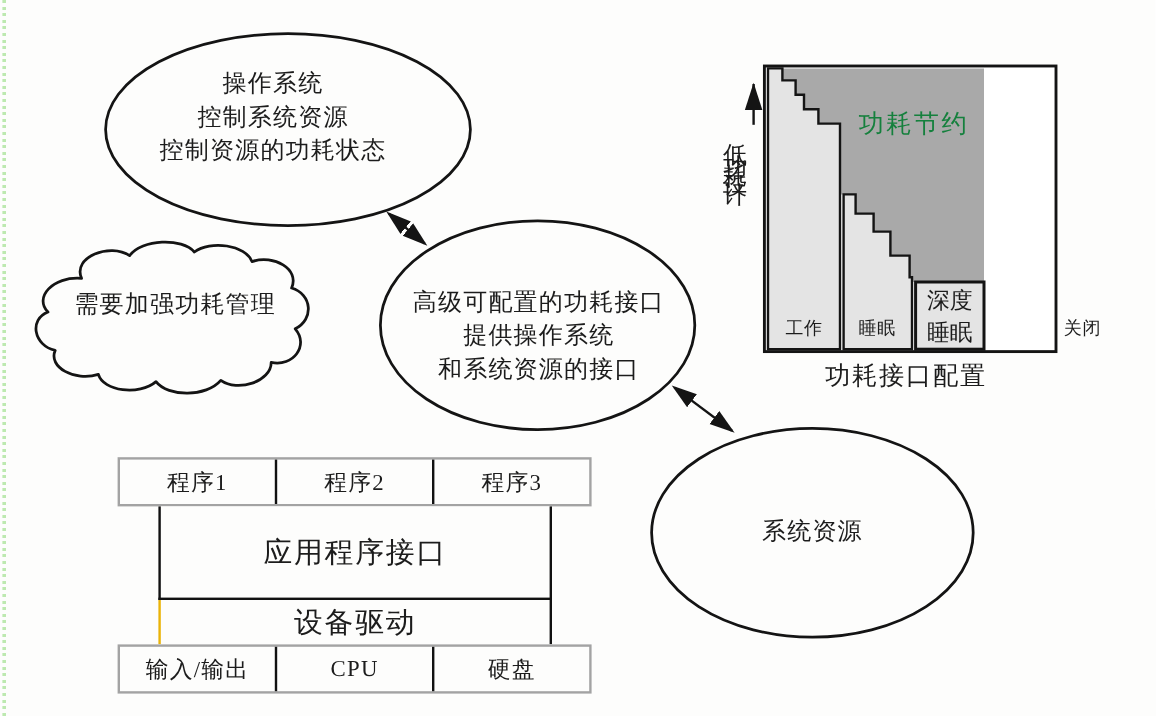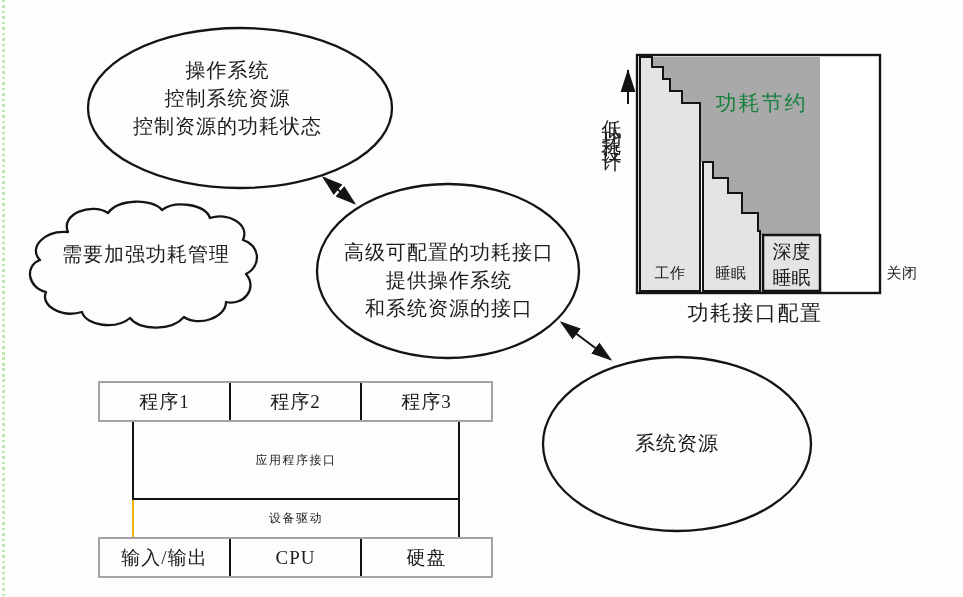--- a/index.html
+++ b/index.html
@@ -31,21 +31,21 @@
     position:absolute;display:flex;box-sizing:border-box;
     border:2px solid #a3a3a3;background:#fdfdfc;
   }
   .scell{
     flex:1;display:flex;align-items:center;justify-content:center;
     font-size:19px;letter-spacing:1px;border-right:2px solid #111;
   }
   .scell:last-child{border-right:none;}
   .sbox{
     position:absolute;display:flex;align-items:center;justify-content:center;
-    box-sizing:border-box;background:#fdfdfc;font-size:12px;letter-spacing:1.5px;
+    box-sizing:border-box;background:#fdfdfc;font-size:24px;letter-spacing:1.5px;
   }
   .api{border:2px solid #111;border-top:none;}
   .drv{border-left:2px solid #eab308;border-right:2px solid #111;}
 </style>
 </head>
 <body>
 
 <div class="canvas">
   <div class="edge-dots"></div>
 

